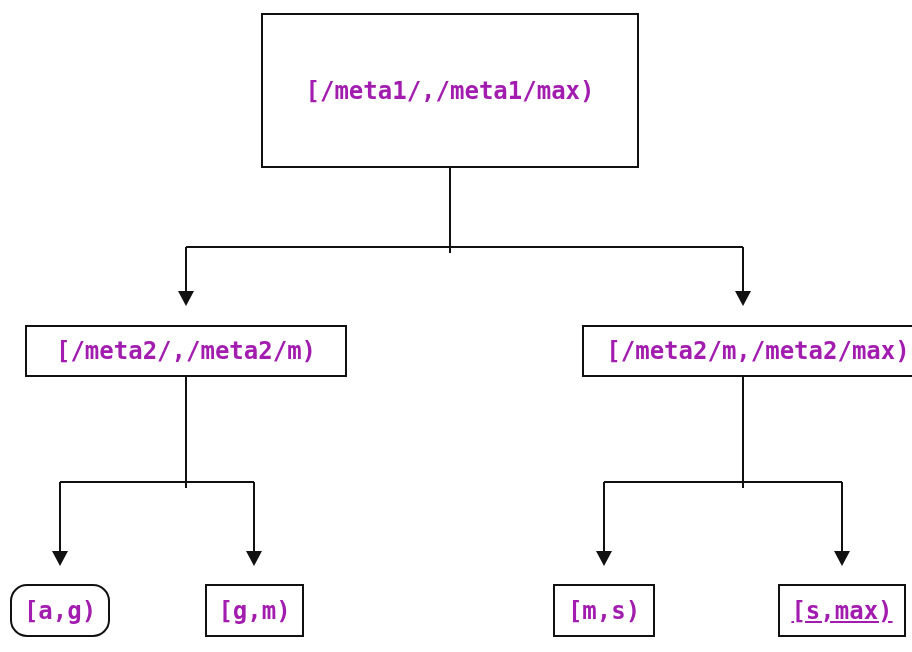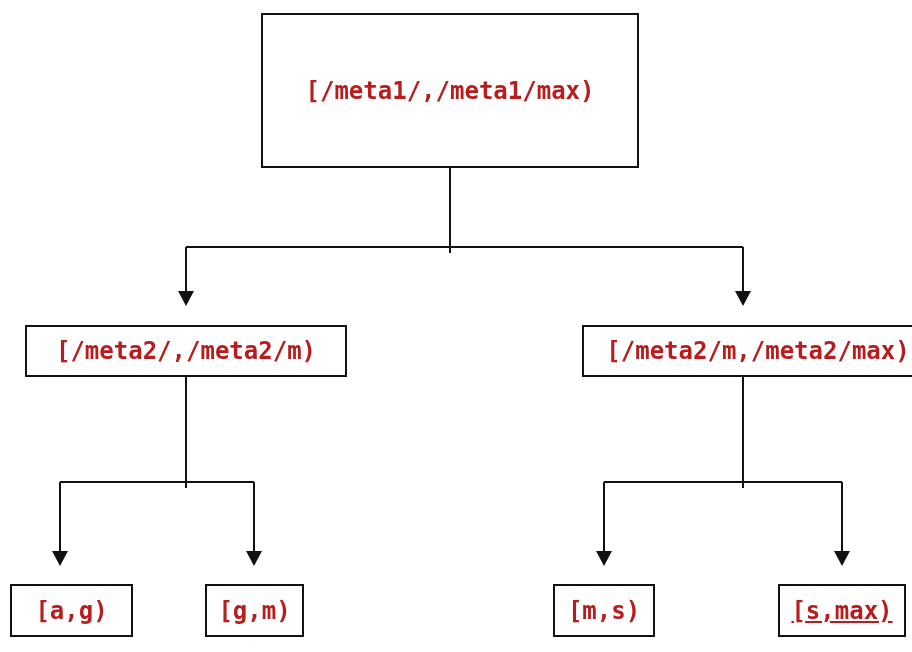--- a/index.html
+++ b/index.html
@@ -32,29 +32,29 @@
     stroke: none;
   }
   .node {
     position: absolute;
     box-sizing: border-box;
     border: 2px solid #111111;
     background: #ffffff;
     display: flex;
     align-items: center;
     justify-content: center;
-    color: #b91c1c;
+    color: #a21caf;
     font-weight: bold;
     font-size: 24px;
     white-space: nowrap;
   }
   .node-root  { left: 261px; top: 13px;  width: 378px; height: 155px; }
   .node-left  { left: 25px;  top: 325px; width: 322px; height: 52px; }
   .node-right { left: 582px; top: 325px; width: 352px; height: 52px; }
-  .node-ag    { left: 10px;  top: 584px; width: 123px; height: 53px; }
+  .node-ag    { left: 10px;  top: 584px; width: 100px; height: 53px; border-radius: 17px; }
   .node-gm    { left: 205px; top: 584px; width: 99px;  height: 53px; }
   .node-ms    { left: 553px; top: 584px; width: 102px; height: 53px; }
   .node-smax  { left: 778px; top: 584px; width: 128px; height: 53px; text-decoration: underline; }
 </style>
 </head>
 <body>
 
 <div class="canvas">
 
   <svg class="edges" width="912" height="652" viewBox="0 0 912 652" xmlns="http://www.w3.org/2000/svg">

